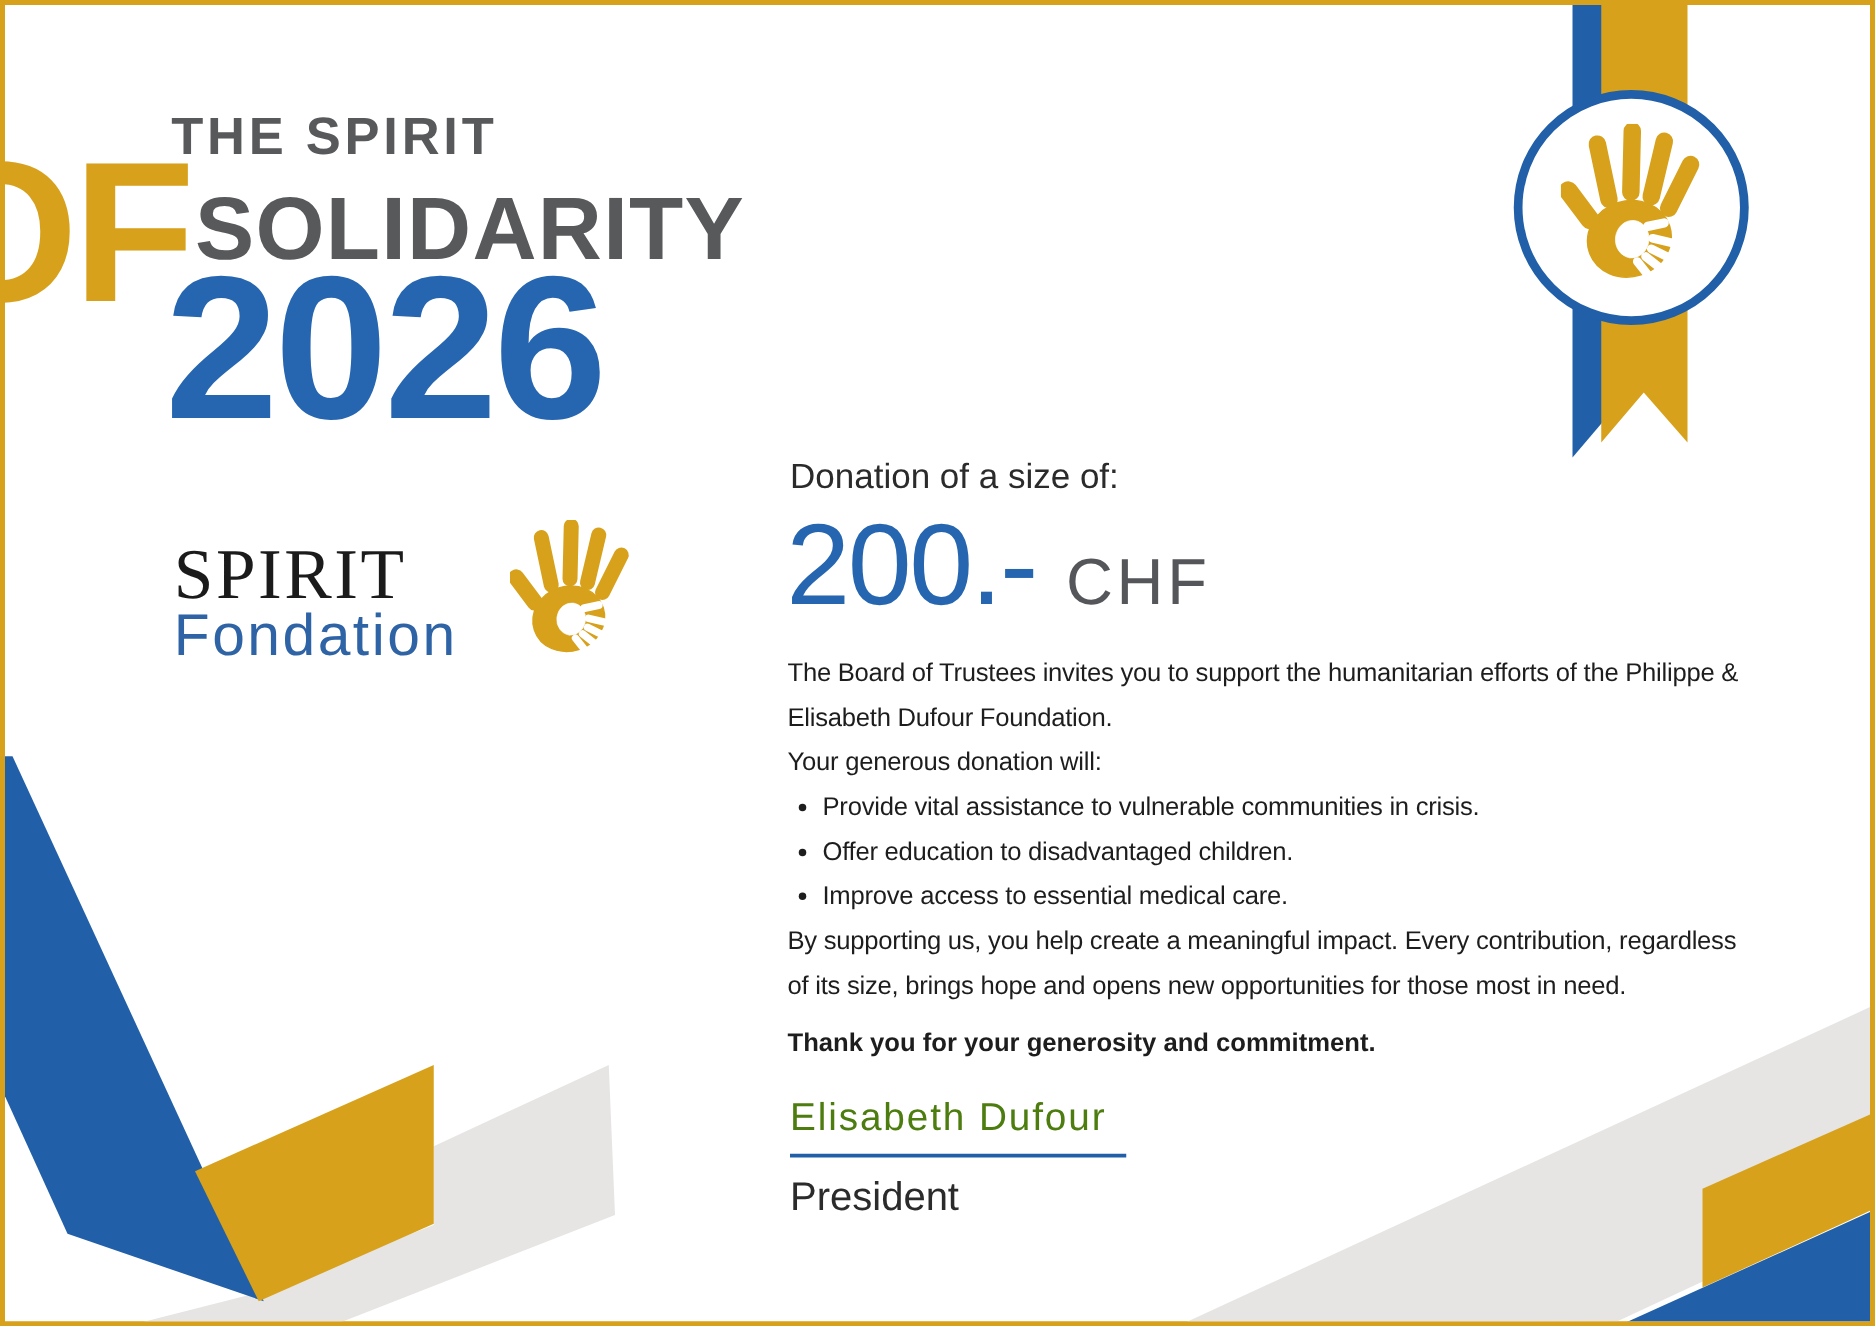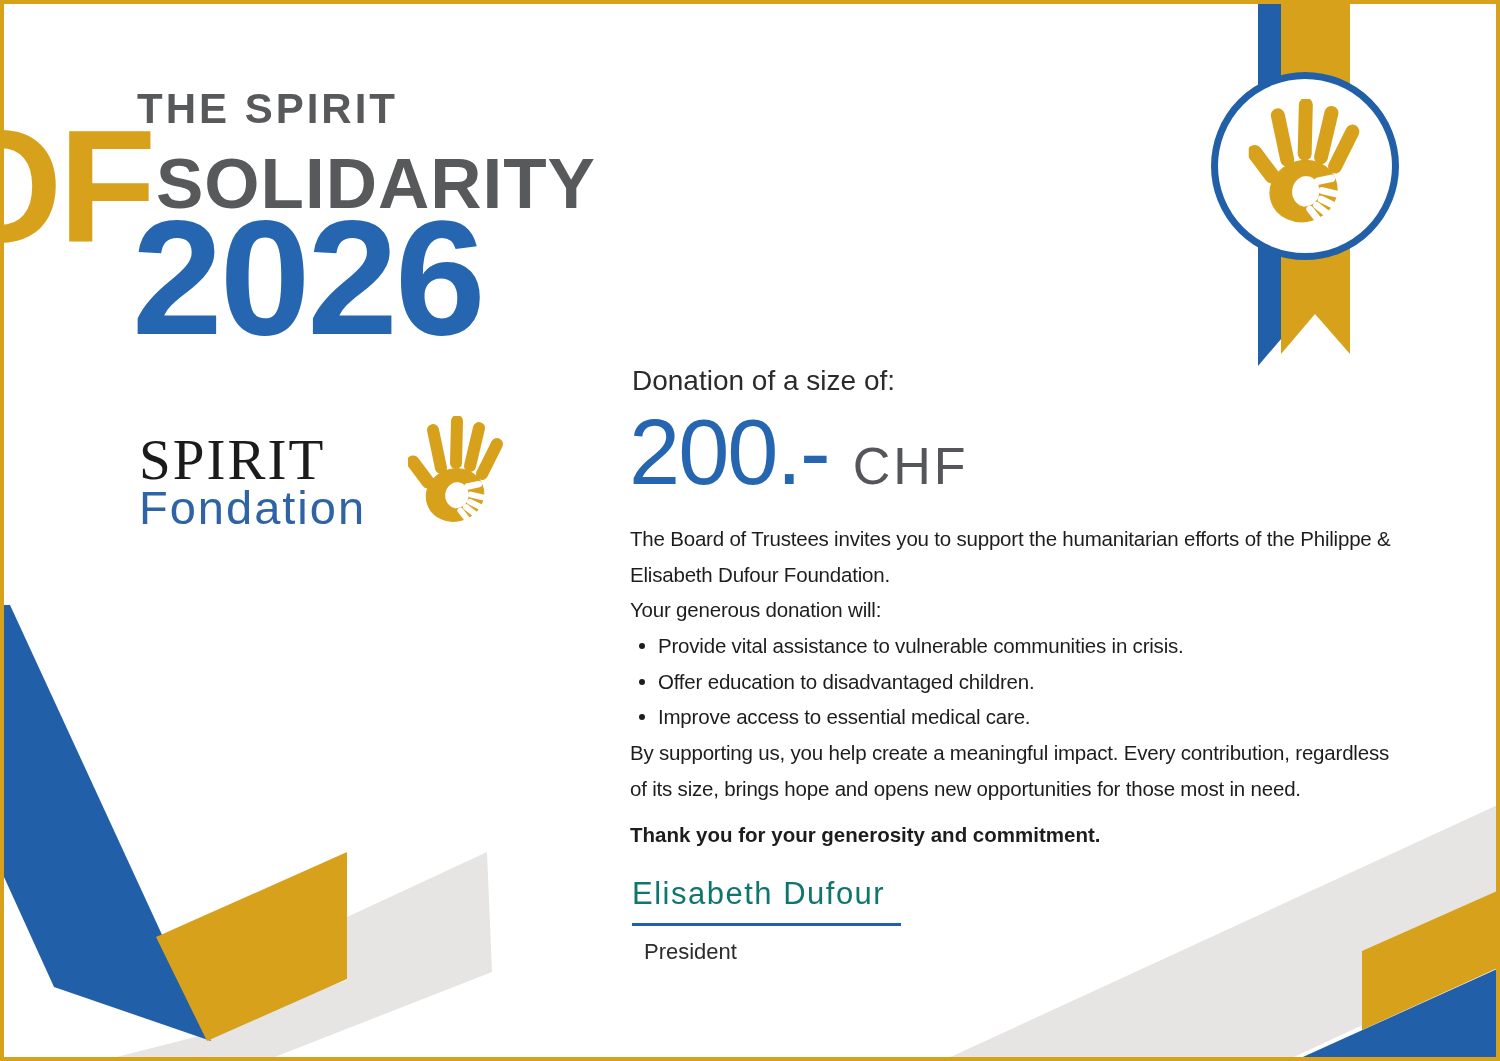--- a/index.html
+++ b/index.html
@@ -82,24 +82,24 @@
   .bline { height:35.7px; line-height:35.7px; white-space:nowrap; }
   .bline.bullet { display:flex; align-items:center; }
   .dot {
     display:inline-block; width:6px; height:6px; border-radius:50%;
     background:#1D1D1D; margin:0 13px 0 9px; flex:0 0 auto;
   }
   .closing { margin-top:10px; font-weight:700; letter-spacing:0; }
 
   .sig-name {
     left:628px; top:874px;
-    font-size:31px; letter-spacing:1.5px; color:#0f766e; line-height:1; z-index:4;
+    font-size:31px; letter-spacing:1.5px; color:#4d7c0f; line-height:1; z-index:4;
   }
   .sig-line { left:628px; top:919px; width:269px; height:3px; background:#2160A8; z-index:4; }
-  .sig-role { left:628px; top:937px; font-size:22px; color:#2B2B2B; line-height:1; z-index:4;margin-left:12px; }
+  .sig-role { left:628px; top:937px; font-size:32px; color:#2B2B2B; line-height:1; z-index:4; }
 </style>
 </head>
 <body>
 
 <div class="page">
 
   <svg width="0" height="0" style="position:absolute" aria-hidden="true">
     <symbol id="handprint" viewBox="0 0 100 115">
       <g fill="#D7A11B" stroke="#D7A11B" stroke-linecap="round">
         <ellipse cx="47" cy="79" rx="29" ry="26" transform="rotate(-18 47 79)"></ellipse>

